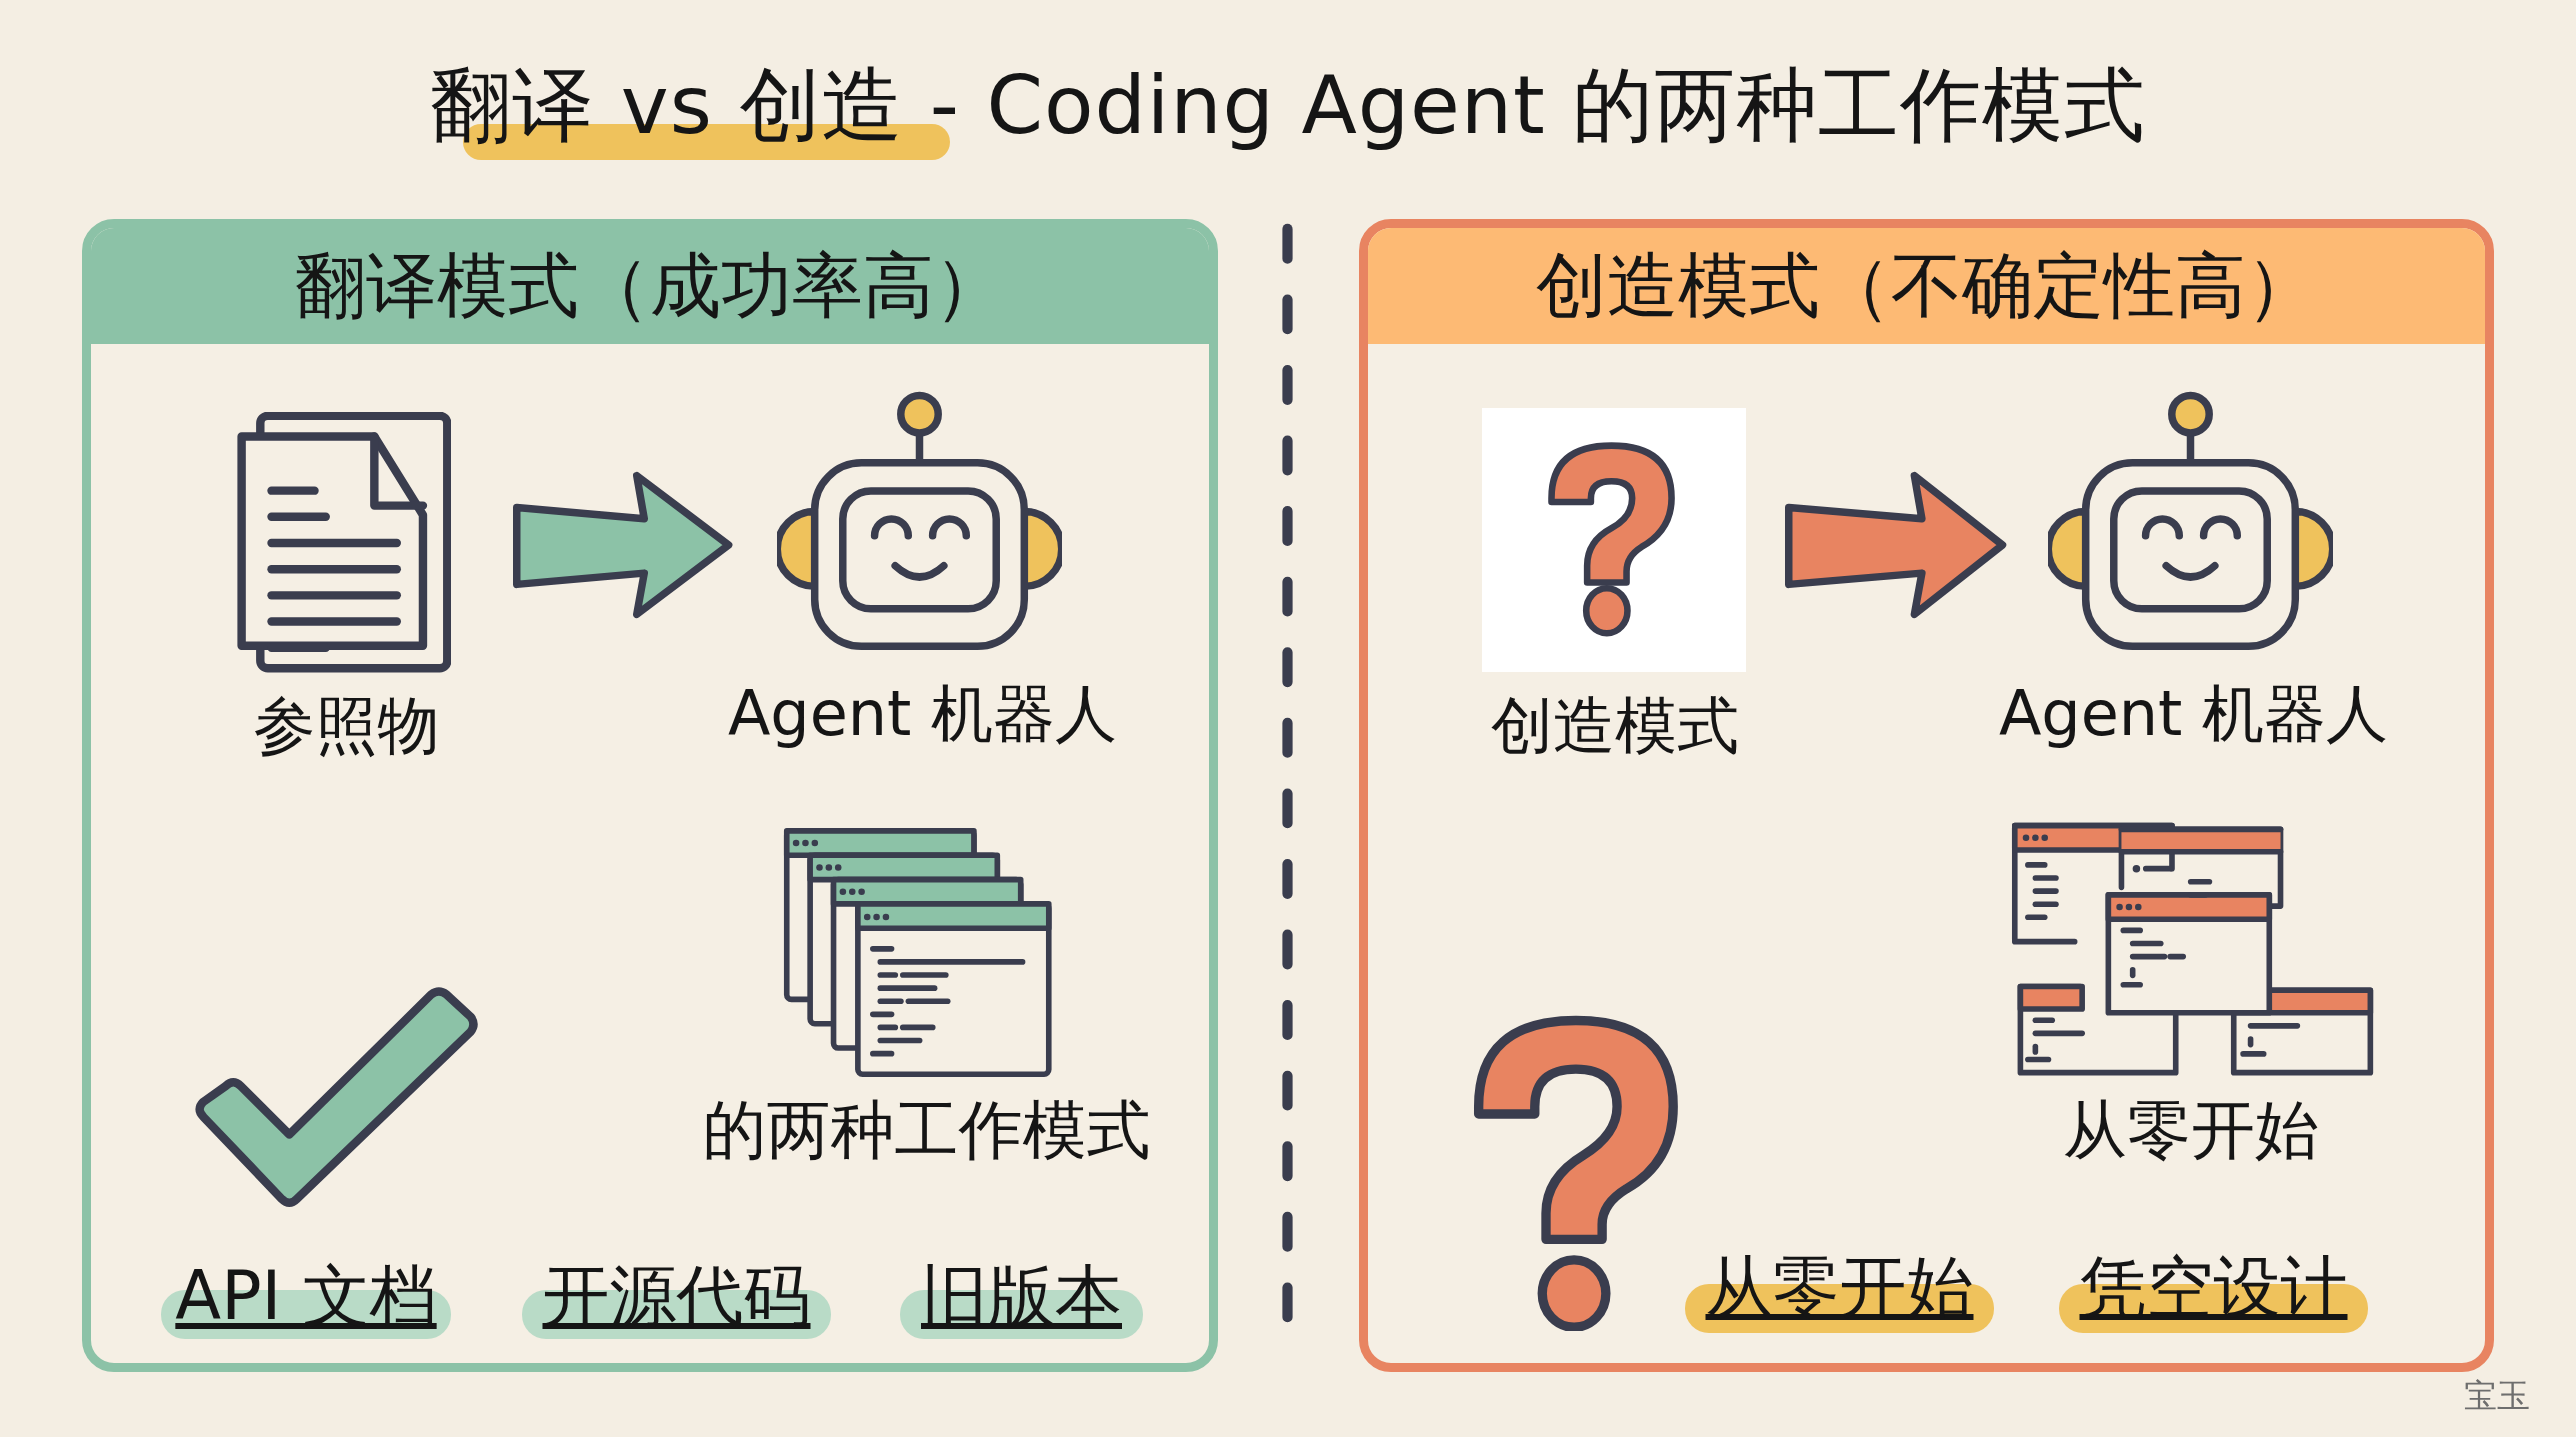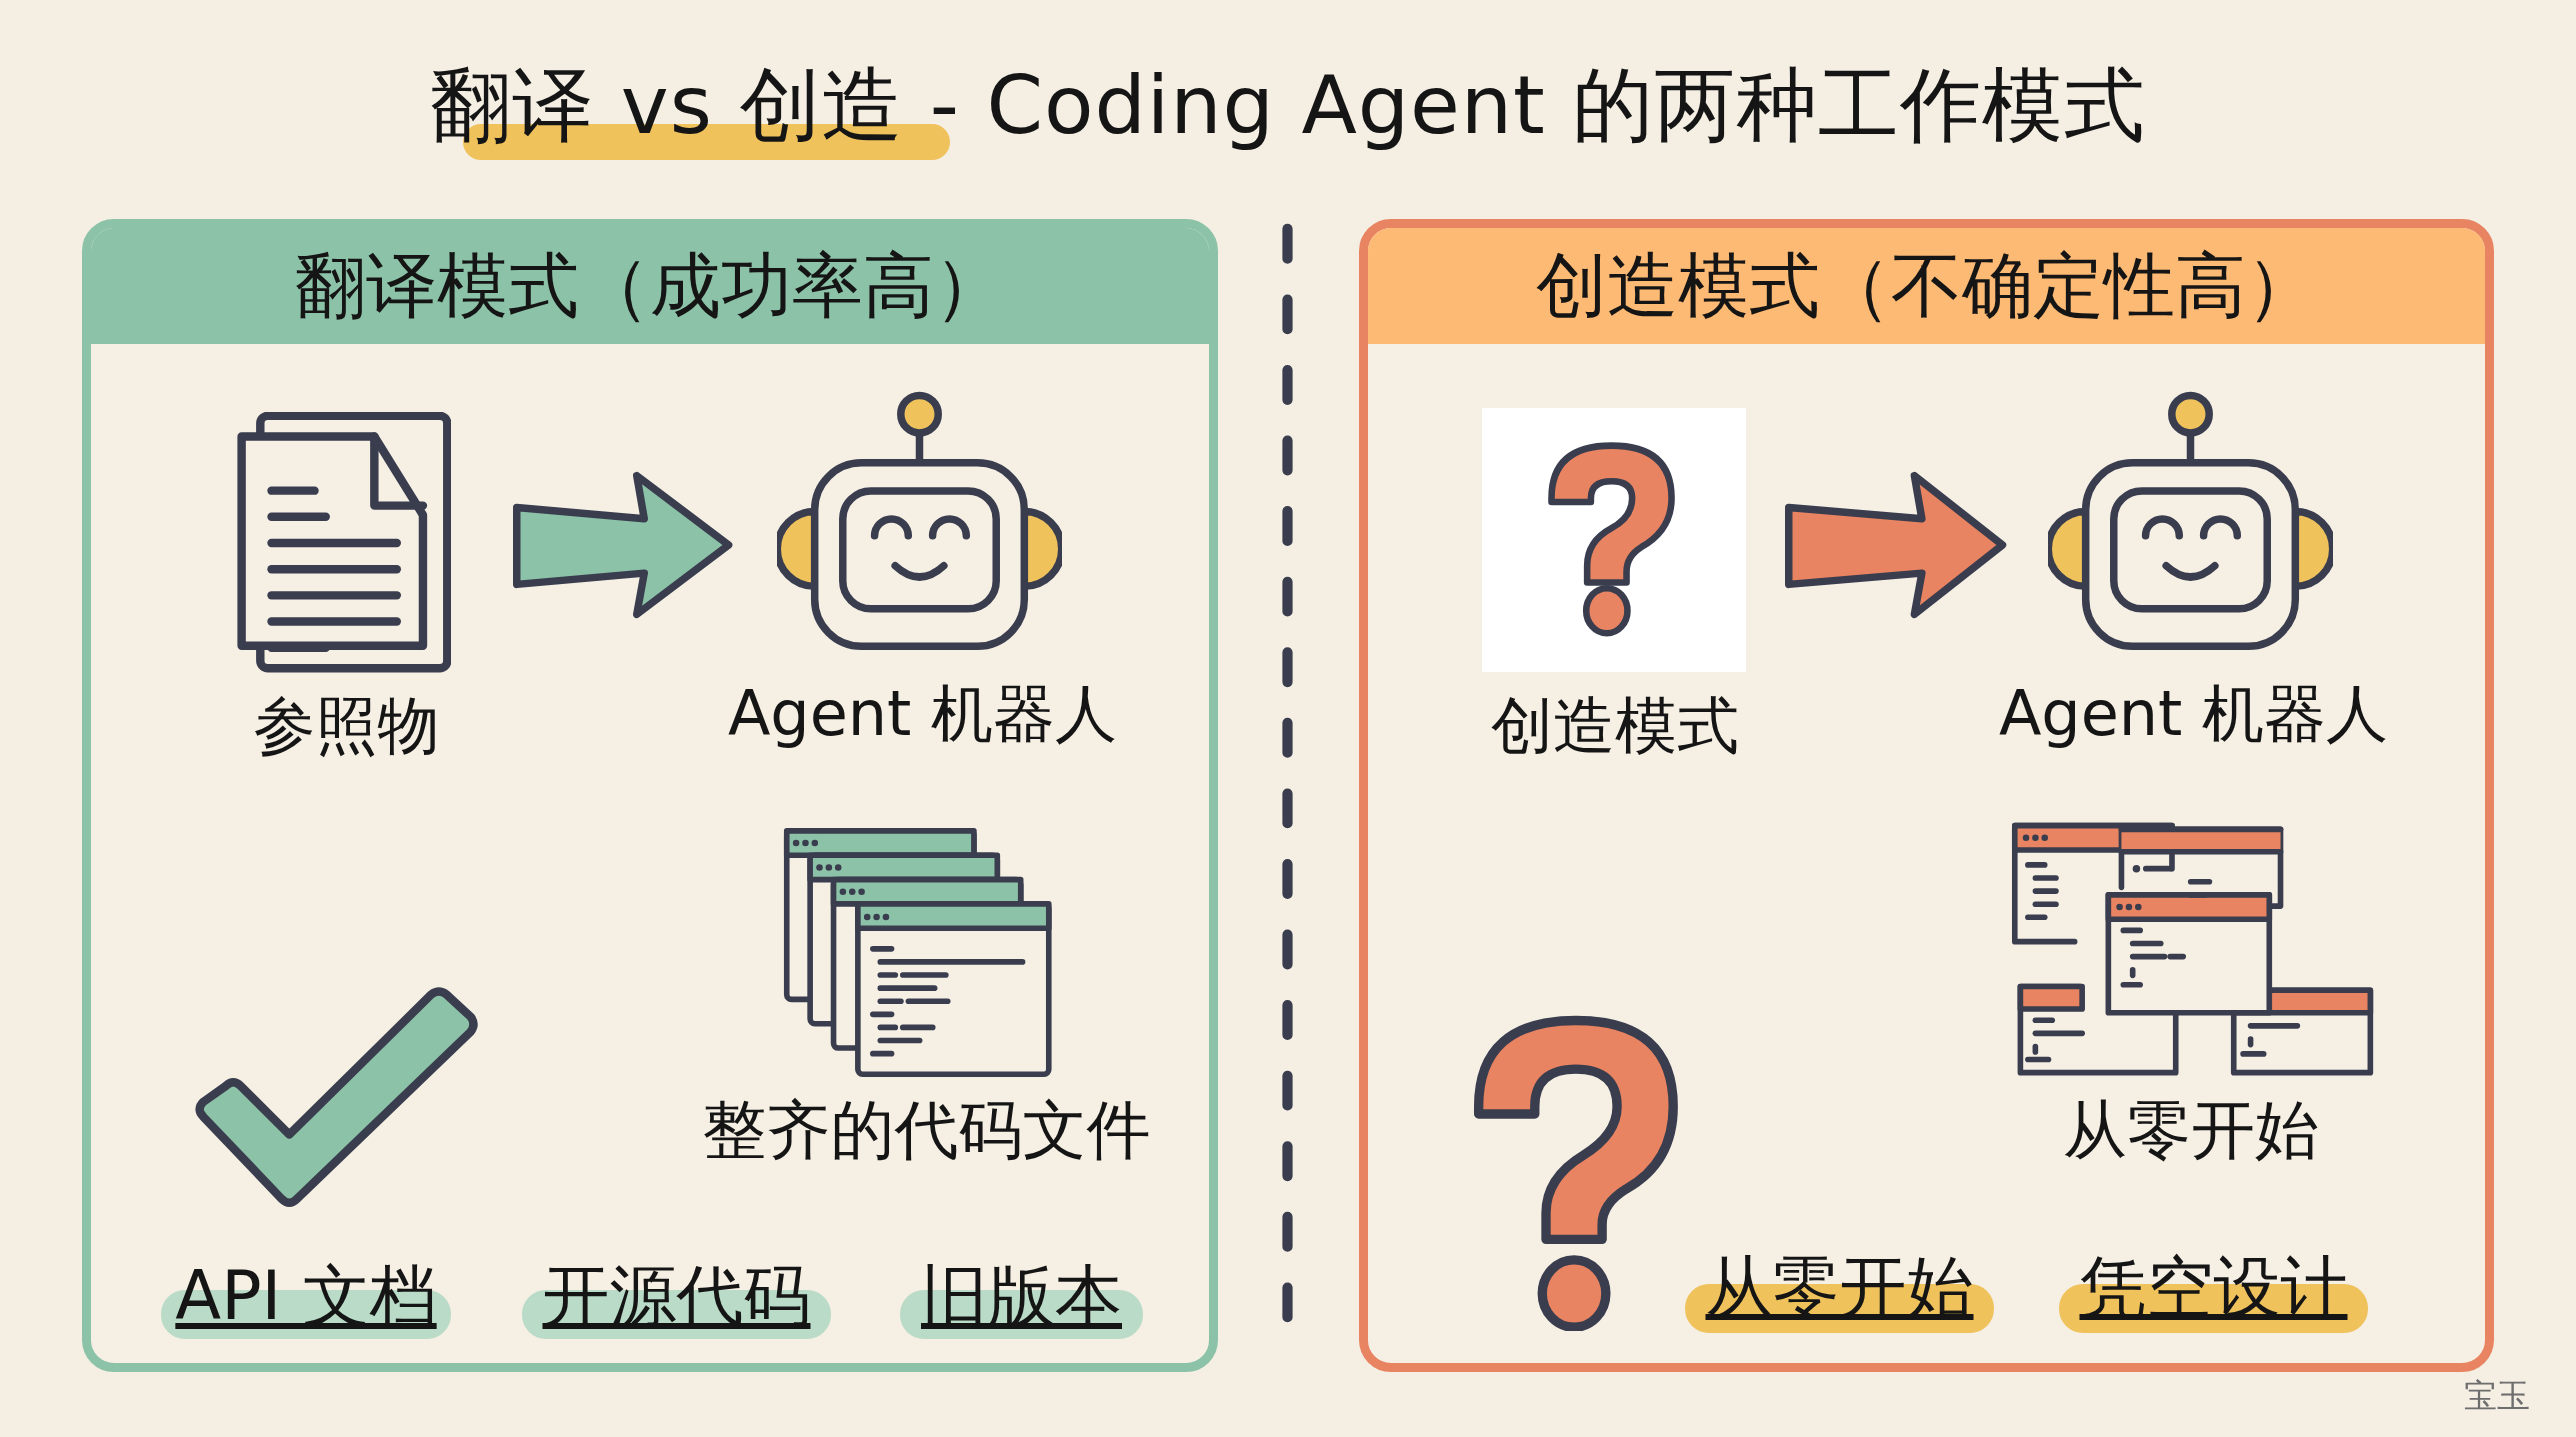--- a/index.html
+++ b/index.html
@@ -125,21 +125,21 @@
     <line x1="104" y1="172" x2="162" y2="172"></line>
     <line x1="104" y1="186" x2="126" y2="186"></line>
       <line x1="134" y1="186" x2="176" y2="186"></line>
     <line x1="96" y1="200" x2="116" y2="200"></line>
     <line x1="104" y1="214" x2="120" y2="214"></line>
       <line x1="128" y1="214" x2="160" y2="214"></line>
     <line x1="104" y1="228" x2="146" y2="228"></line>
     <line x1="96" y1="242" x2="116" y2="242"></line>
   </g>
 </svg>
-<div class="abs label" style="left:683px;top:1093px;width:487px;font-size:64px">整齐的代码文件</div>
+<div class="abs label" style="left:683px;top:1093px;width:487px;font-size:64px">的两种工作模式</div>
 
 <div class="abs tag" style="left:161px;top:1290px;width:290px;background:#B9DBC7"></div>
 <div class="abs tag-text" style="left:161px;top:1254px;width:290px">API 文档</div>
 <div class="abs tag" style="left:522px;top:1290px;width:309px;background:#B9DBC7"></div>
 <div class="abs tag-text" style="left:522px;top:1254px;width:309px">开源代码</div>
 <div class="abs tag" style="left:900px;top:1290px;width:243px;background:#B9DBC7"></div>
 <div class="abs tag-text" style="left:900px;top:1254px;width:243px">旧版本</div>
 
 <div class="abs panel panel-right">
   <div class="panel-head">创造模式（不确定性高）</div>

